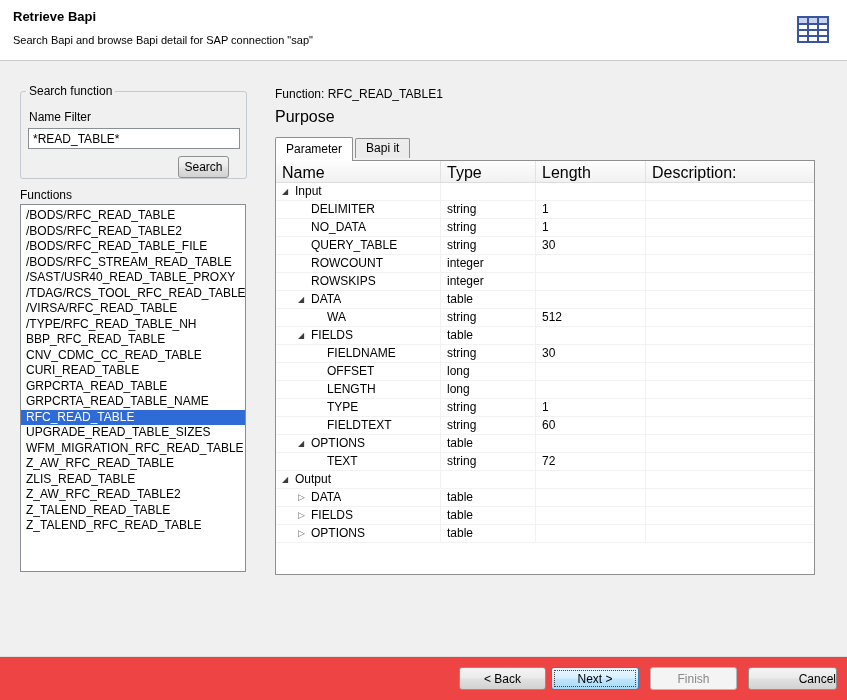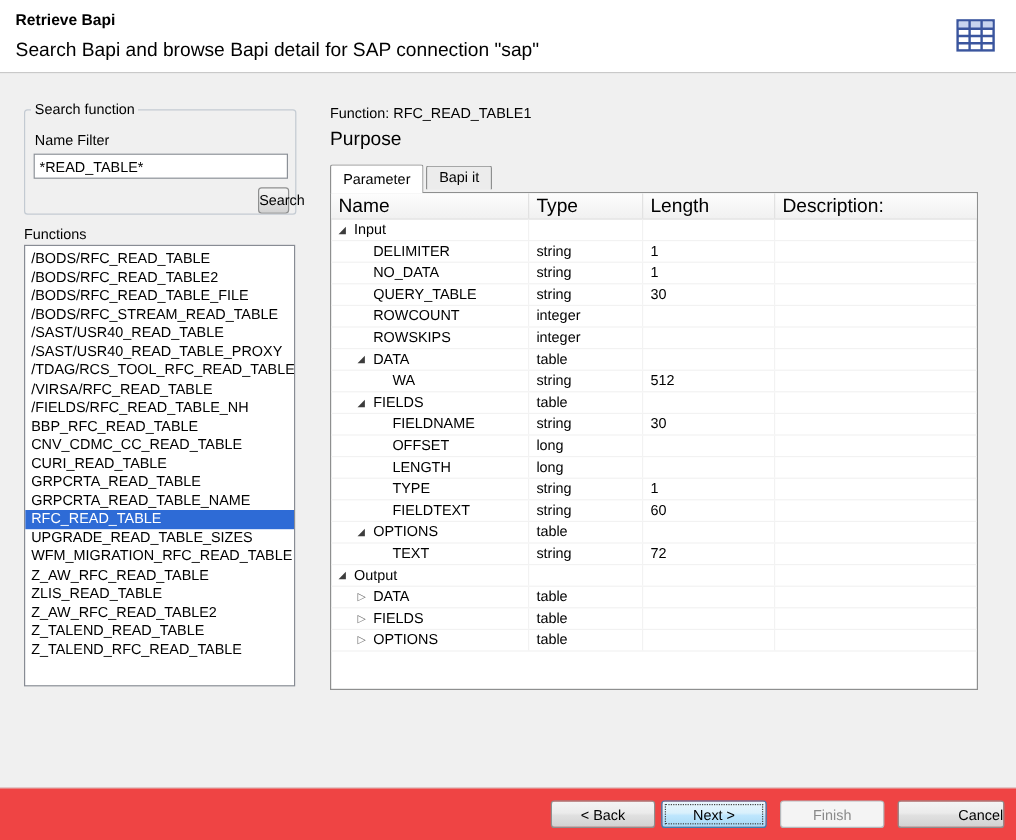--- a/index.html
+++ b/index.html
@@ -4,30 +4,30 @@
 <style>
   * { margin:0; padding:0; box-sizing:border-box; }
   html,body { width:847px; height:700px; }
   body { font-family:"Liberation Sans", sans-serif; font-size:12px; color:#000; background:#fff; }
 
   .dialog { position:relative; width:847px; height:700px; background:#f0f0f0; overflow:hidden; }
 
   
   .header { position:absolute; left:0; top:0; width:847px; height:61px; background:#fff; border-bottom:1px solid #c9c9c9; }
   .title { position:absolute; left:13px; top:9px; font-size:13px; font-weight:bold; }
-  .subtitle { position:absolute; left:13px; top:34px; font-size:16px; }
+  .subtitle { position:absolute; left:13px; top:34px; font-size:11px; }
   .hicon { position:absolute; right:17px; top:13px; width:34px; height:32px; }
 
   
   .group { position:absolute; left:20px; top:84px; width:227px; height:95px; border:1px solid #c3cad2; border-radius:3px; background:#f0f0f0; }
   .group legend { margin-left:5px; padding:0 3px; font-size:12px; }
   .flabel { font-size:12px; }
   .name-filter-label { position:absolute; left:8px; top:12px; }
   .tinput { position:absolute; left:7px; top:30px; width:212px; height:21px; border:1px solid #8b9097; padding:0 4px; font-family:"Liberation Sans",sans-serif; font-size:12px; background:#fff; }
-  .search-btn { position:absolute; right:5px; top:58px; width:26px; height:22px; }
+  .search-btn { position:absolute; right:17px; top:58px; width:51px; height:22px; }
 
   .functions-label { position:absolute; left:20px; top:188px; }
   .listbox { position:absolute; left:20px; top:204px; width:226px; height:368px; background:#fff; border:1px solid #888c94; overflow:hidden; padding-top:3px; }
   .list-item { height:15.5px; line-height:15.5px; padding-left:5px; white-space:nowrap; font-size:12px; cursor:default; }
   .list-item.selected { background:#2e6bd6; color:#fff; }
 
   
   .func-title { position:absolute; left:275px; top:87px; font-size:12px; }
   .purpose { position:absolute; left:275px; top:108px; font-size:16px; }
 
@@ -82,25 +82,24 @@
     <input class="tinput" type="text" value="*READ_TABLE*" style="">
     <button class="btn search-btn">Search</button>
   </fieldset>
 
   <div class="flabel functions-label">Functions</div>
   <div class="listbox" id="functions-list">
       <div class="list-item">/BODS/RFC_READ_TABLE</div>
       <div class="list-item">/BODS/RFC_READ_TABLE2</div>
       <div class="list-item">/BODS/RFC_READ_TABLE_FILE</div>
       <div class="list-item">/BODS/RFC_STREAM_READ_TABLE</div>
-      <div class="list-item">/SAST/USR40_READ_TABLE</div>
       <div class="list-item">/SAST/USR40_READ_TABLE_PROXY</div>
       <div class="list-item">/TDAG/RCS_TOOL_RFC_READ_TABLE</div>
       <div class="list-item">/VIRSA/RFC_READ_TABLE</div>
-      <div class="list-item">/FIELDS/RFC_READ_TABLE_NH</div>
+      <div class="list-item">/TYPE/RFC_READ_TABLE_NH</div>
       <div class="list-item">BBP_RFC_READ_TABLE</div>
       <div class="list-item">CNV_CDMC_CC_READ_TABLE</div>
       <div class="list-item">CURI_READ_TABLE</div>
       <div class="list-item">GRPCRTA_READ_TABLE</div>
       <div class="list-item">GRPCRTA_READ_TABLE_NAME</div>
       <div class="list-item selected">RFC_READ_TABLE</div>
       <div class="list-item">UPGRADE_READ_TABLE_SIZES</div>
       <div class="list-item">WFM_MIGRATION_RFC_READ_TABLE</div>
       <div class="list-item">Z_AW_RFC_READ_TABLE</div>
       <div class="list-item">ZLIS_READ_TABLE</div>

